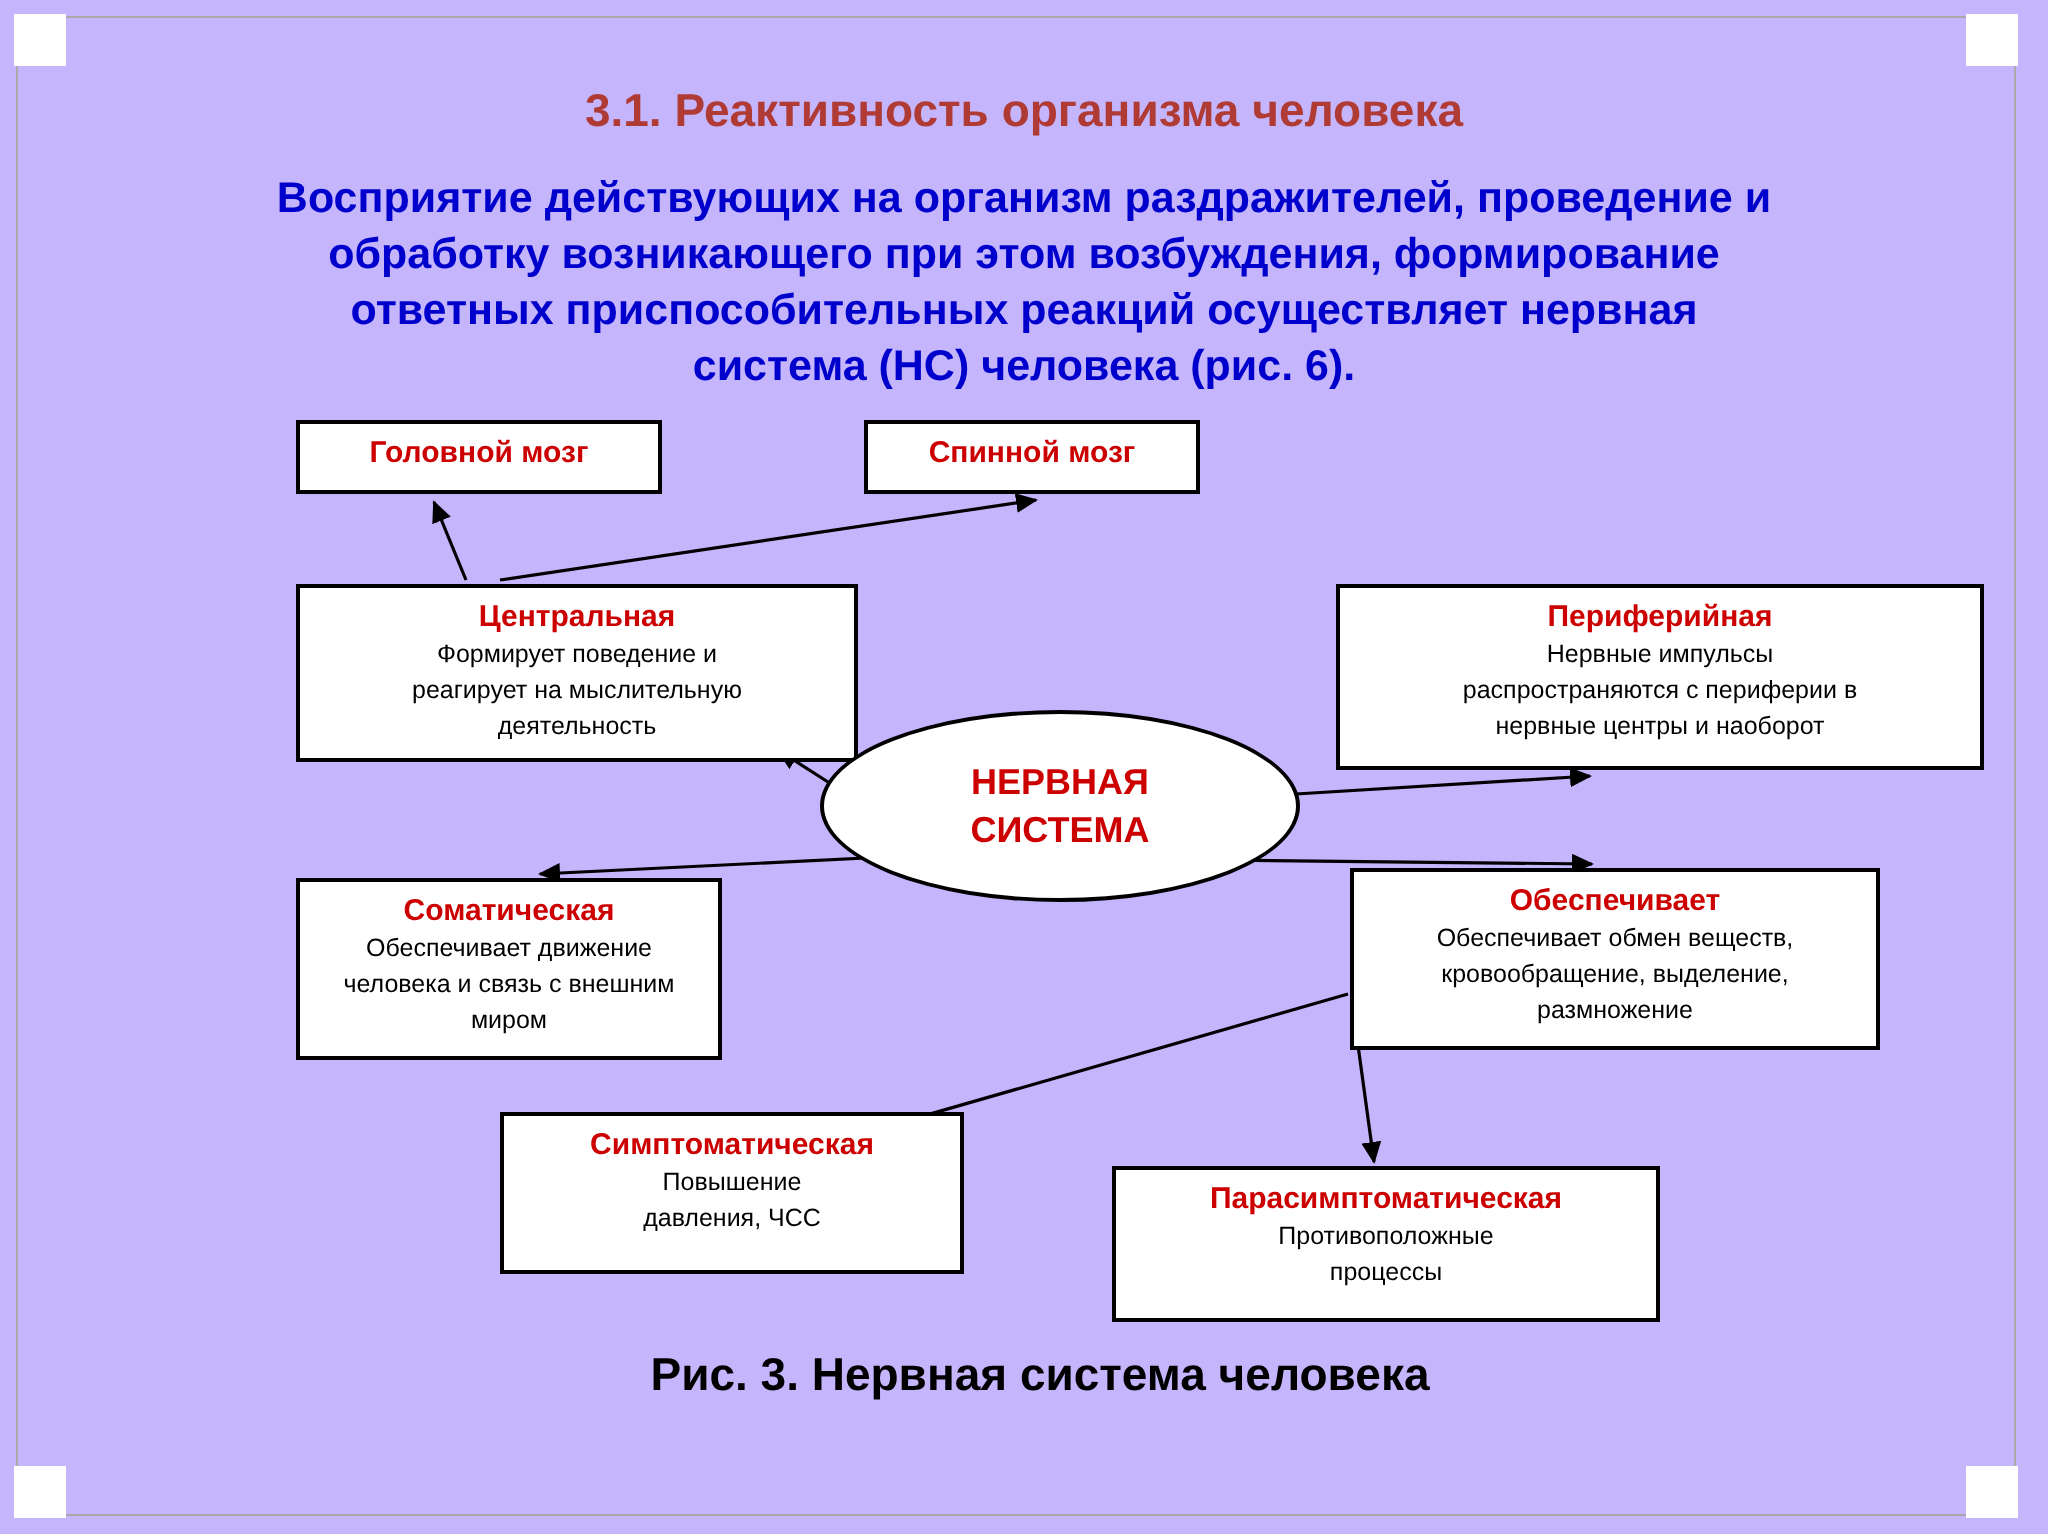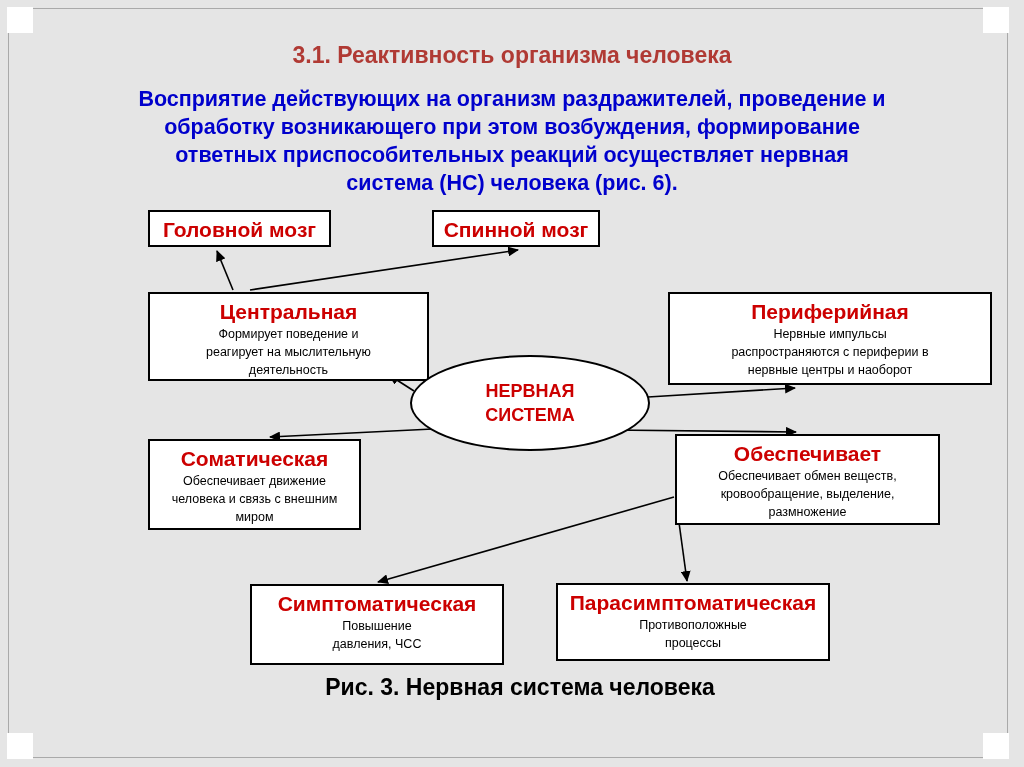--- a/index.html
+++ b/index.html
@@ -1,21 +1,21 @@
 <!DOCTYPE html>
 <html><head>
 <meta charset="utf-8">
 <style>
   * { margin:0; padding:0; box-sizing:border-box; }
   html,body { background:#ffffff; }
   body {
     width:1024px; height:767px;
     font-family:"Liberation Sans", sans-serif;
   }
-  .slide { position:relative; width:1024px; height:767px; background:#e5e5e5; overflow:hidden; }
+  .slide { position:relative; width:1024px; height:767px; background:#c4b5fd; overflow:hidden; }
 
   
   .frame { position:absolute; left:8px; top:8px; width:1000px; height:750px; border:1px solid #a9a9a9; }
   .corner { position:absolute; width:26px; height:26px; background:#ffffff; }
   .corner.tl { left:-2px; top:-2px; }
   .corner.tr { right:-2px; top:-2px; }
   .corner.bl { left:-2px; bottom:-2px; }
   .corner.br { right:-2px; bottom:-2px; }
 
   .title {
@@ -27,30 +27,30 @@
     text-align:center; font-size:21.5px; font-weight:bold; color:#0000cc;
     line-height:1.3; white-space:pre-line;
   }
 
   .arrows { position:absolute; left:0; top:0; width:1024px; height:767px; pointer-events:none; }
 
   .node {
     position:absolute; background:#ffffff; border:2px solid #000000;
     text-align:center; padding:6px 6px 4px 6px;
   }
-  .node-title { font-size:21px; font-weight:bold; color:#cc0000; }
+  .node-title { font-size:15px; font-weight:bold; color:#cc0000; }
   .node-desc  { font-size:12.5px; color:#000000; line-height:1.42; white-space:pre-line; margin-top:2px; }
 
   .b-brain          { left:148px; top:210px; width:183px; height:37px; }
   .b-spinal         { left:432px; top:210px; width:168px; height:37px; }
   .b-central        { left:148px; top:292px; width:281px; height:89px; }
   .b-peripheral     { left:668px; top:292px; width:324px; height:93px; }
   .b-somatic        { left:148px; top:439px; width:213px; height:91px; }
   .b-vegetative     { left:675px; top:434px; width:265px; height:91px; }
-  .b-sympathetic    { left:250px; top:584px; width:254px; height:81px; }
+  .b-sympathetic    { left:250px; top:556px; width:232px; height:81px; }
   .b-parasympathetic{ left:556px; top:583px; width:274px; height:78px; }
 
   .ellipse {
     position:absolute; left:410px; top:355px; width:240px; height:96px;
     border:2px solid #000000; border-radius:50%; background:#ffffff;
     display:flex; align-items:center; justify-content:center;
   }
   .ellipse .node-title { font-size:18px; line-height:1.35; white-space:pre-line; text-align:center; }
 
   .caption {

